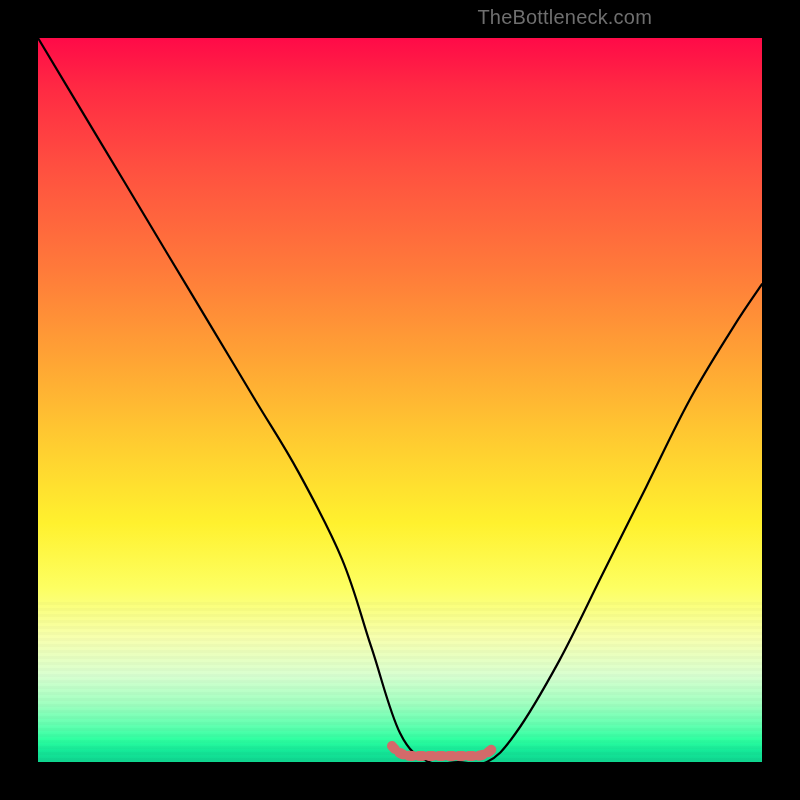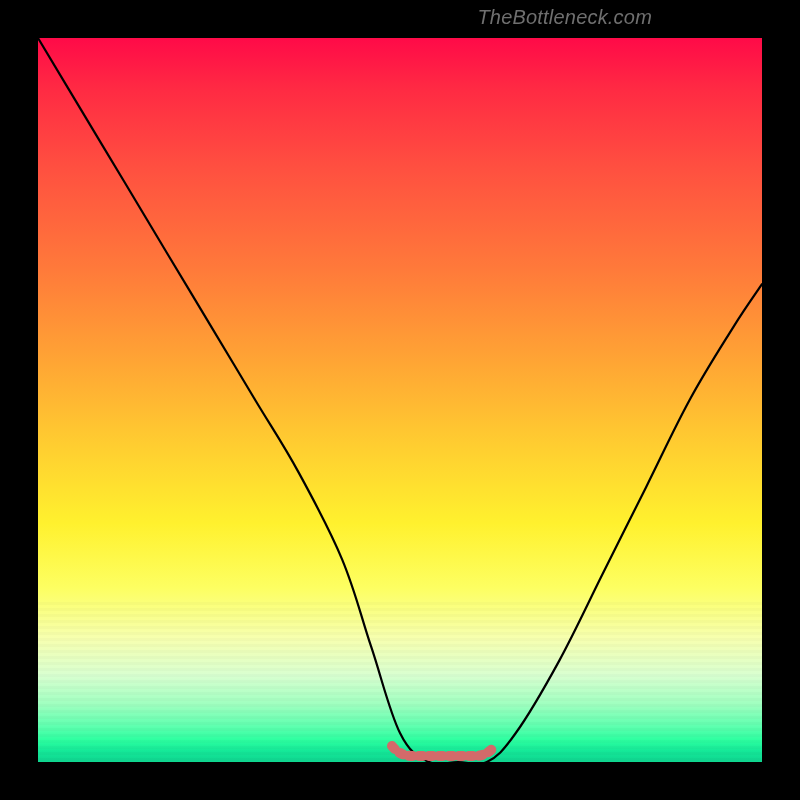--- a/index.html
+++ b/index.html
@@ -9,21 +9,20 @@
     height: 800px;
     background: #000;
     overflow: hidden;
     font-family: Arial, Helvetica, sans-serif;
   }
   .frame {
     position: relative;
     width: 668px;
     height: 800px;
     background: #000;
-    font-style: italic;
   }
   .gradient-area {
     position: absolute;
     left: 38px;
     top: 38px;
     width: 724px;
     height: 724px;
     background:
       
       linear-gradient(to bottom,

